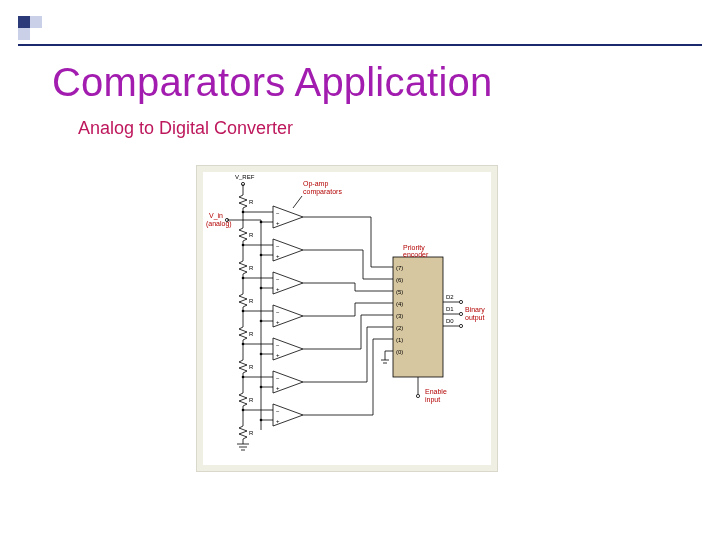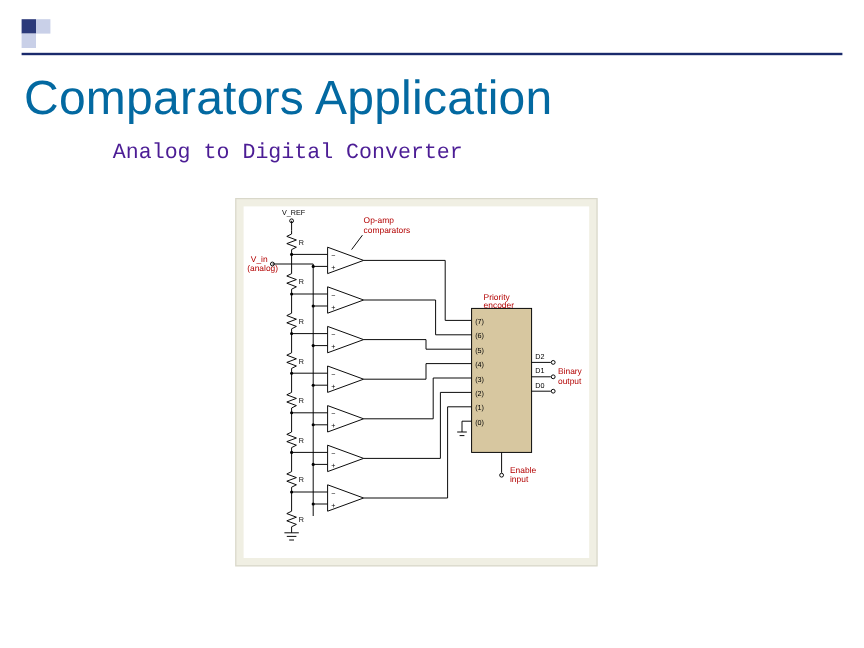--- a/index.html
+++ b/index.html
@@ -33,32 +33,32 @@
     top: 44px;
     left: 18px;
     width: 684px;
     height: 2px;
     background: #1a2a6c;
   }
 
   .title {
     position: absolute;
     top: 60px;
-    left: 20px;
+    left: 52px;
     font-size: 40px;
-    color: #0369a1;
+    color: #a21caf;
     letter-spacing: 0.2px;
   }
   .subtitle {
     position: absolute;
     top: 118px;
-    left: 94px;
+    left: 78px;
     font-size: 18px;
-    color: #4c1d95;
-    font-family: Liberation Mono, monospace;
+    color: #be185d;
+    font-family: Liberation Sans, sans-serif;
   }
 
   .diagram-wrap {
     position: absolute;
     top: 165px;
     left: 196px;
     width: 300px;
     height: 305px;
     background: #f0efe3;
     border: 1px solid #d9d8ca;

